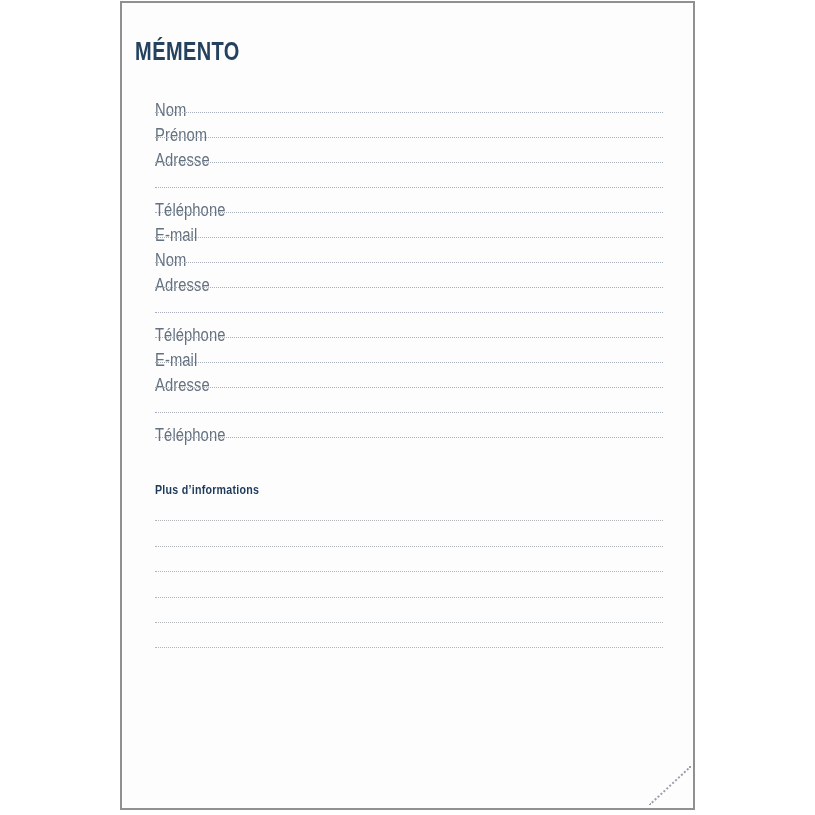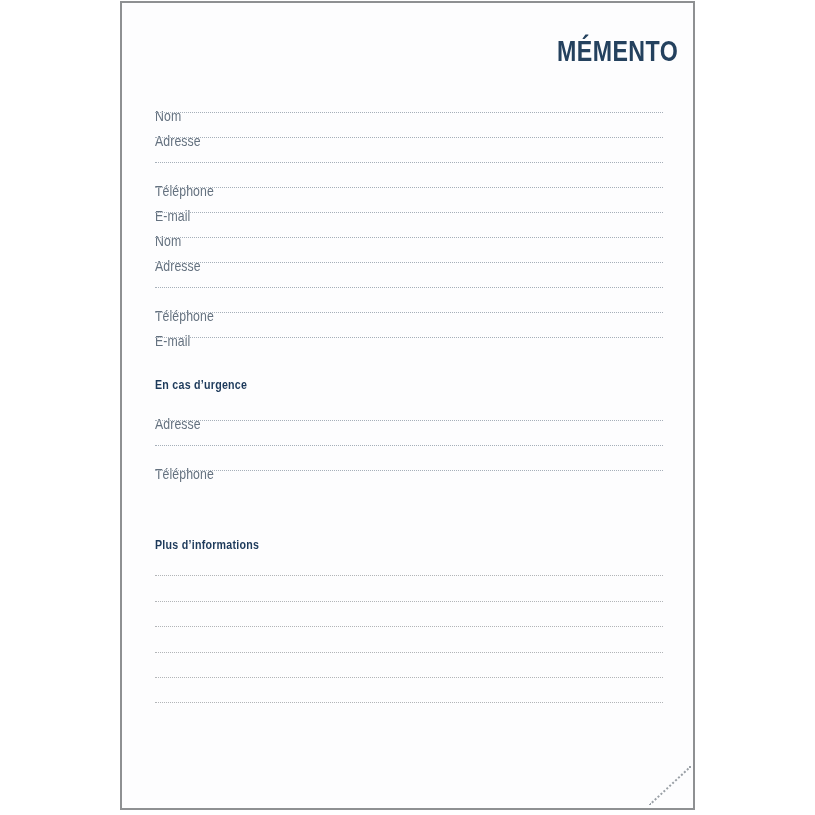--- a/index.html
+++ b/index.html
@@ -28,22 +28,22 @@
     background:var(--page-bg);
     border:2px solid var(--page-border);
     overflow:hidden;
   }
   .content{
     padding:0 30px 0 33px;
   }
   h1.doc-title{
     margin:31px 0 0 0;
     height:34px;line-height:34px;
-    text-align:right;
-    font-size:29px;
+    text-align:left;
+    font-size:25px;
     font-weight:bold;
     color:var(--title-color);
     letter-spacing:0.5px;
   }
   .cond{
     display:inline-block;
     transform:scaleX(0.8);
     transform-origin:50% 50%;
   }
   .cond-l{
@@ -54,29 +54,29 @@
   }
   .section{margin:0;}
   .section.first{margin-top:27px;}
   .sec-heading{
     margin:33px 0 12px 0;
     font-size:13px;line-height:13px;
     font-weight:bold;
     color:var(--heading-color);
     letter-spacing:0.3px;
   }
-  .sec-heading.more-info{margin-top:60px;margin-bottom:0;}
+  .sec-heading.more-info{margin-top:38px;margin-bottom:0;}
   .row{
     height:25px;
     position:relative;
   }
   .flabel{
     position:absolute;
-    top:15px;left:0;
-    font-size:15px;line-height:12px;
+    top:9px;left:0;
+    font-size:18px;line-height:12px;
     color:var(--label-color);
     letter-spacing:0.1px;
   }
   .dotline{
     position:absolute;
     top:17px;left:0;right:0;
     height:0;
     border-top:1.6px dotted var(--line-color);
   }
   .mrow{
@@ -100,20 +100,24 @@
 <body>
 
 <div class="page">
   <h1 class="doc-title"><span class="cond">MÉMENTO</span></h1>
 
   <div class="content">
 
     <div class="section first">
       <div class="row">
         <span class="flabel"><span class="cond-l">Nom</span></span>
+        <div class="dotline"></div>
+      </div>
+      <div class="row">
+        <span class="flabel"><span class="cond-l">Prénom</span></span>
         <div class="dotline"></div>
       </div>
       <div class="row">
         <span class="flabel"><span class="cond-l">Adresse</span></span>
         <div class="dotline"></div>
       </div>
       <div class="row">
         <div class="dotline"></div>
       </div>
       <div class="row">
@@ -142,21 +146,20 @@
         <span class="flabel"><span class="cond-l">Téléphone</span></span>
         <div class="dotline"></div>
       </div>
       <div class="row">
         <span class="flabel"><span class="cond-l">E-mail</span></span>
         <div class="dotline"></div>
       </div>
     </div>
 
     <div class="section">
-      <h2 class="sec-heading"><span class="cond-l">En cas d’urgence</span></h2>
       <div class="row">
         <span class="flabel"><span class="cond-l">Adresse</span></span>
         <div class="dotline"></div>
       </div>
       <div class="row">
         <div class="dotline"></div>
       </div>
       <div class="row">
         <span class="flabel"><span class="cond-l">Téléphone</span></span>
         <div class="dotline"></div>

